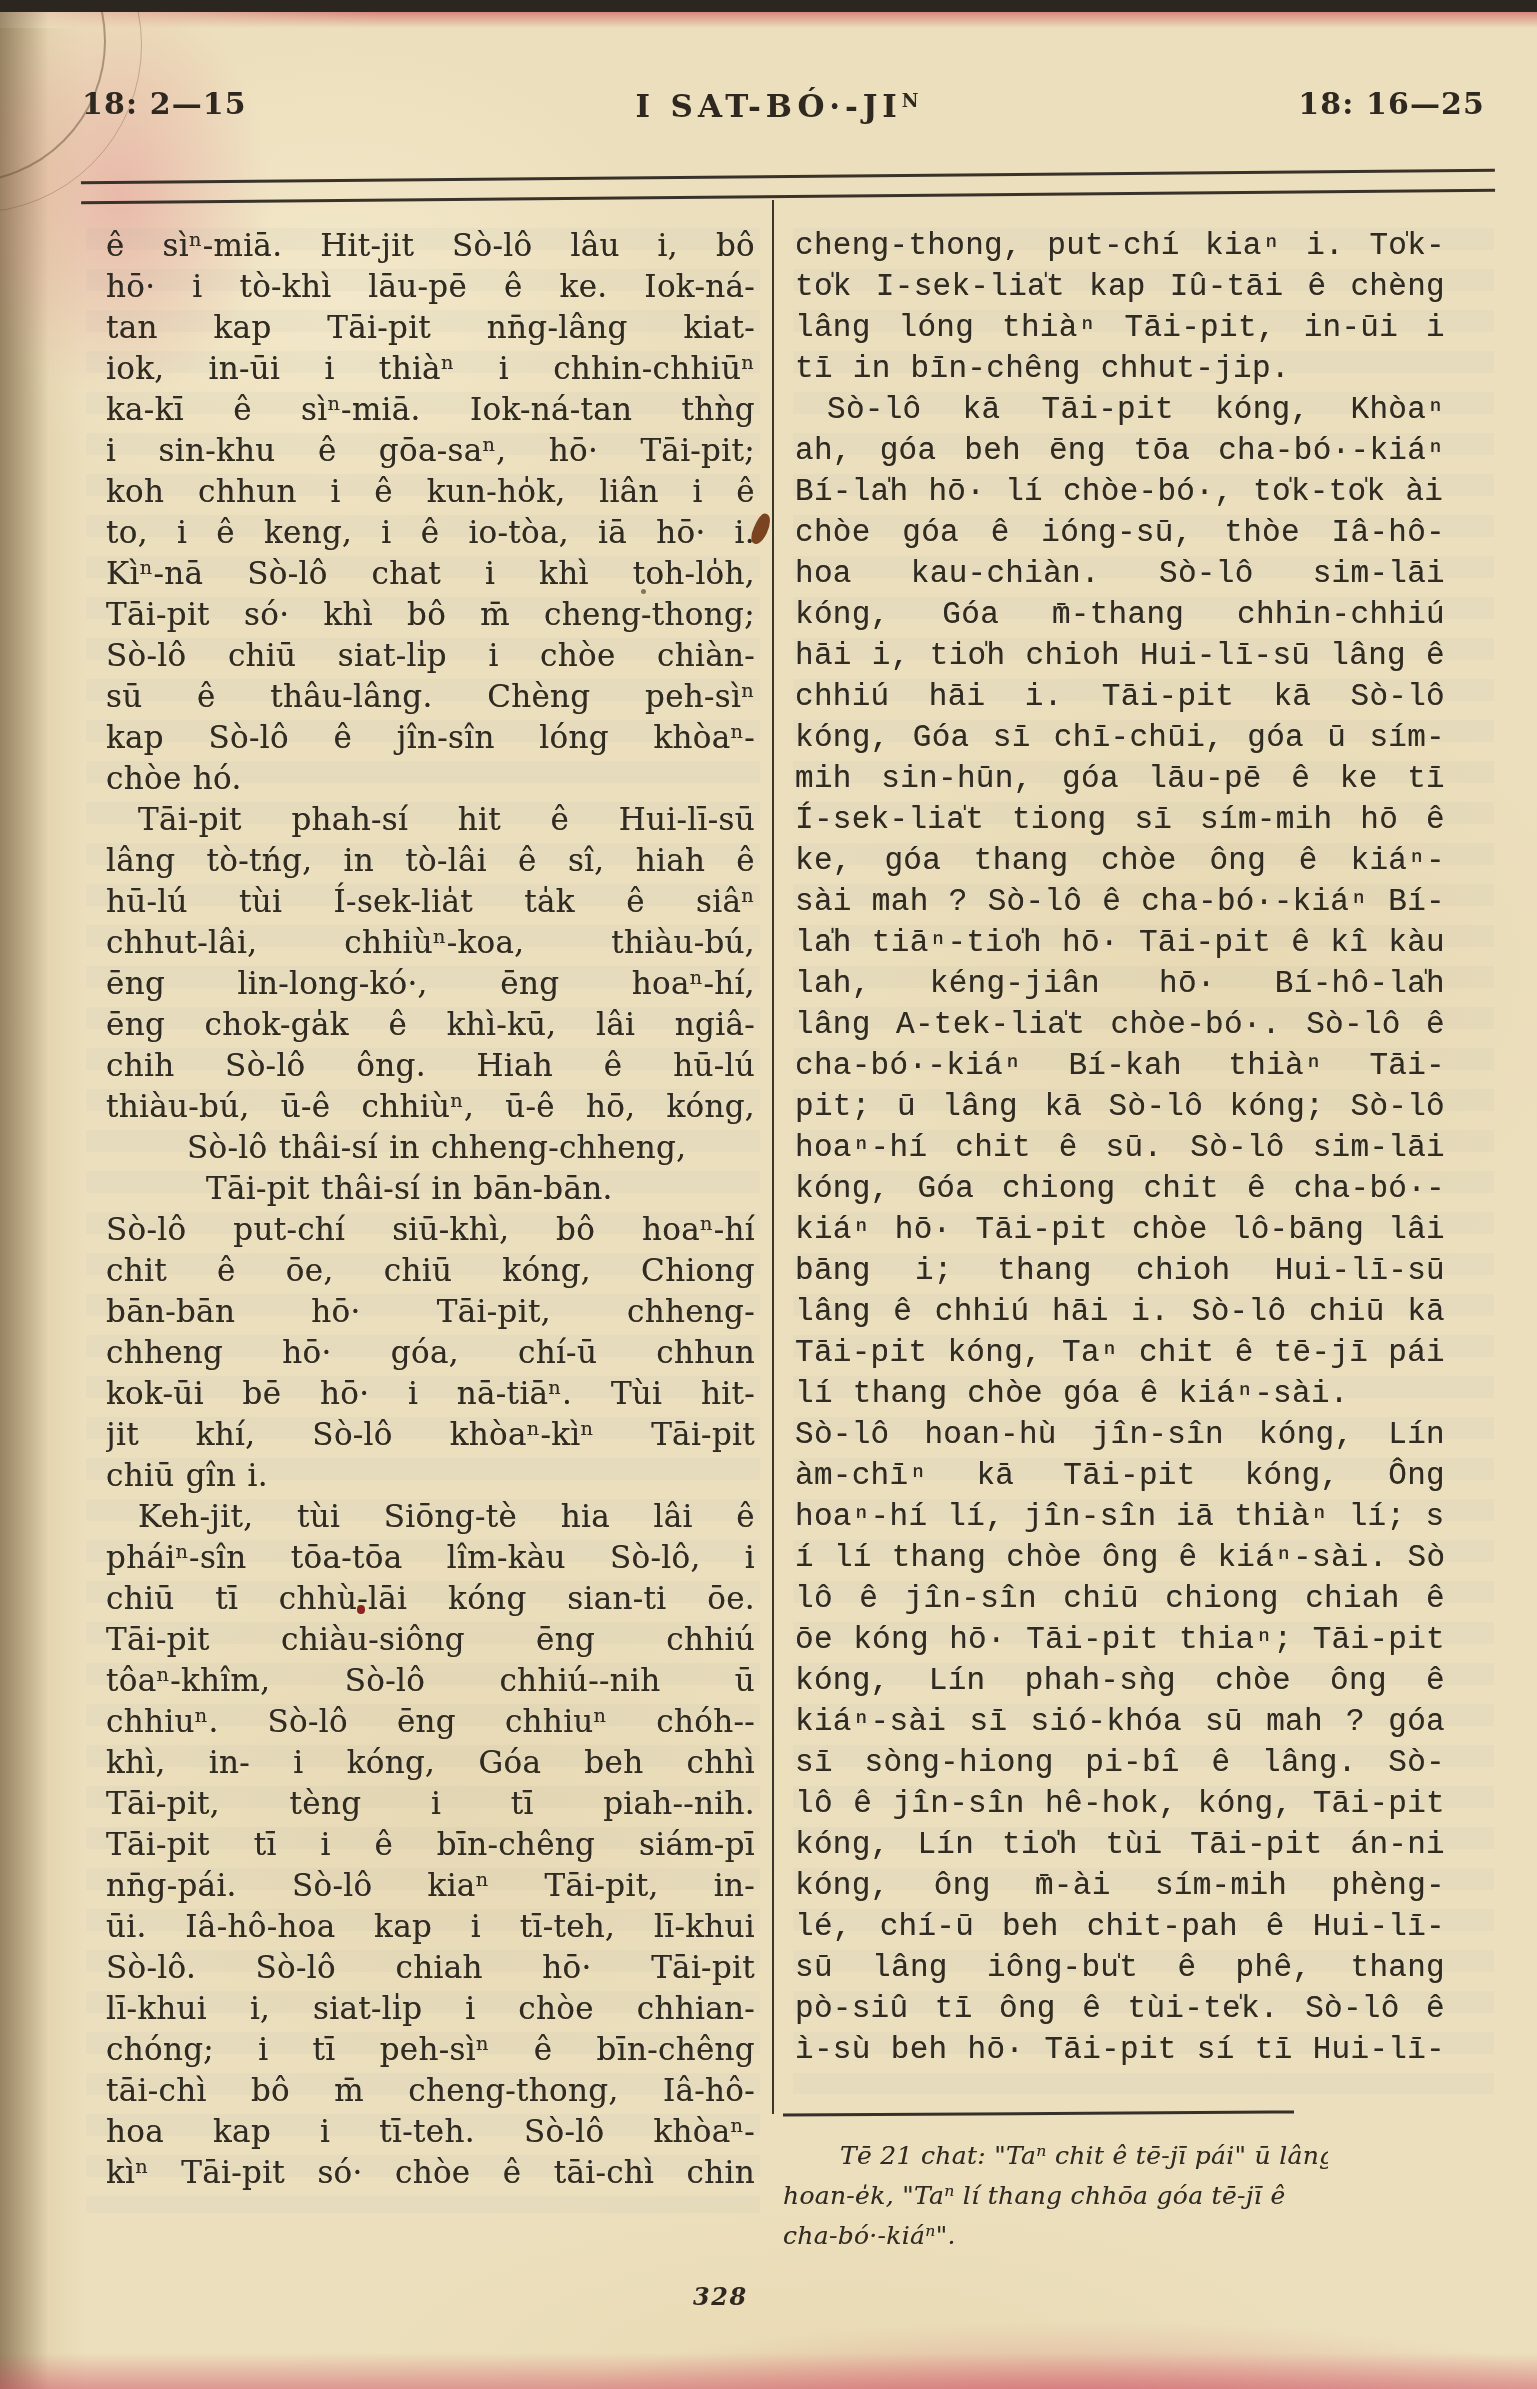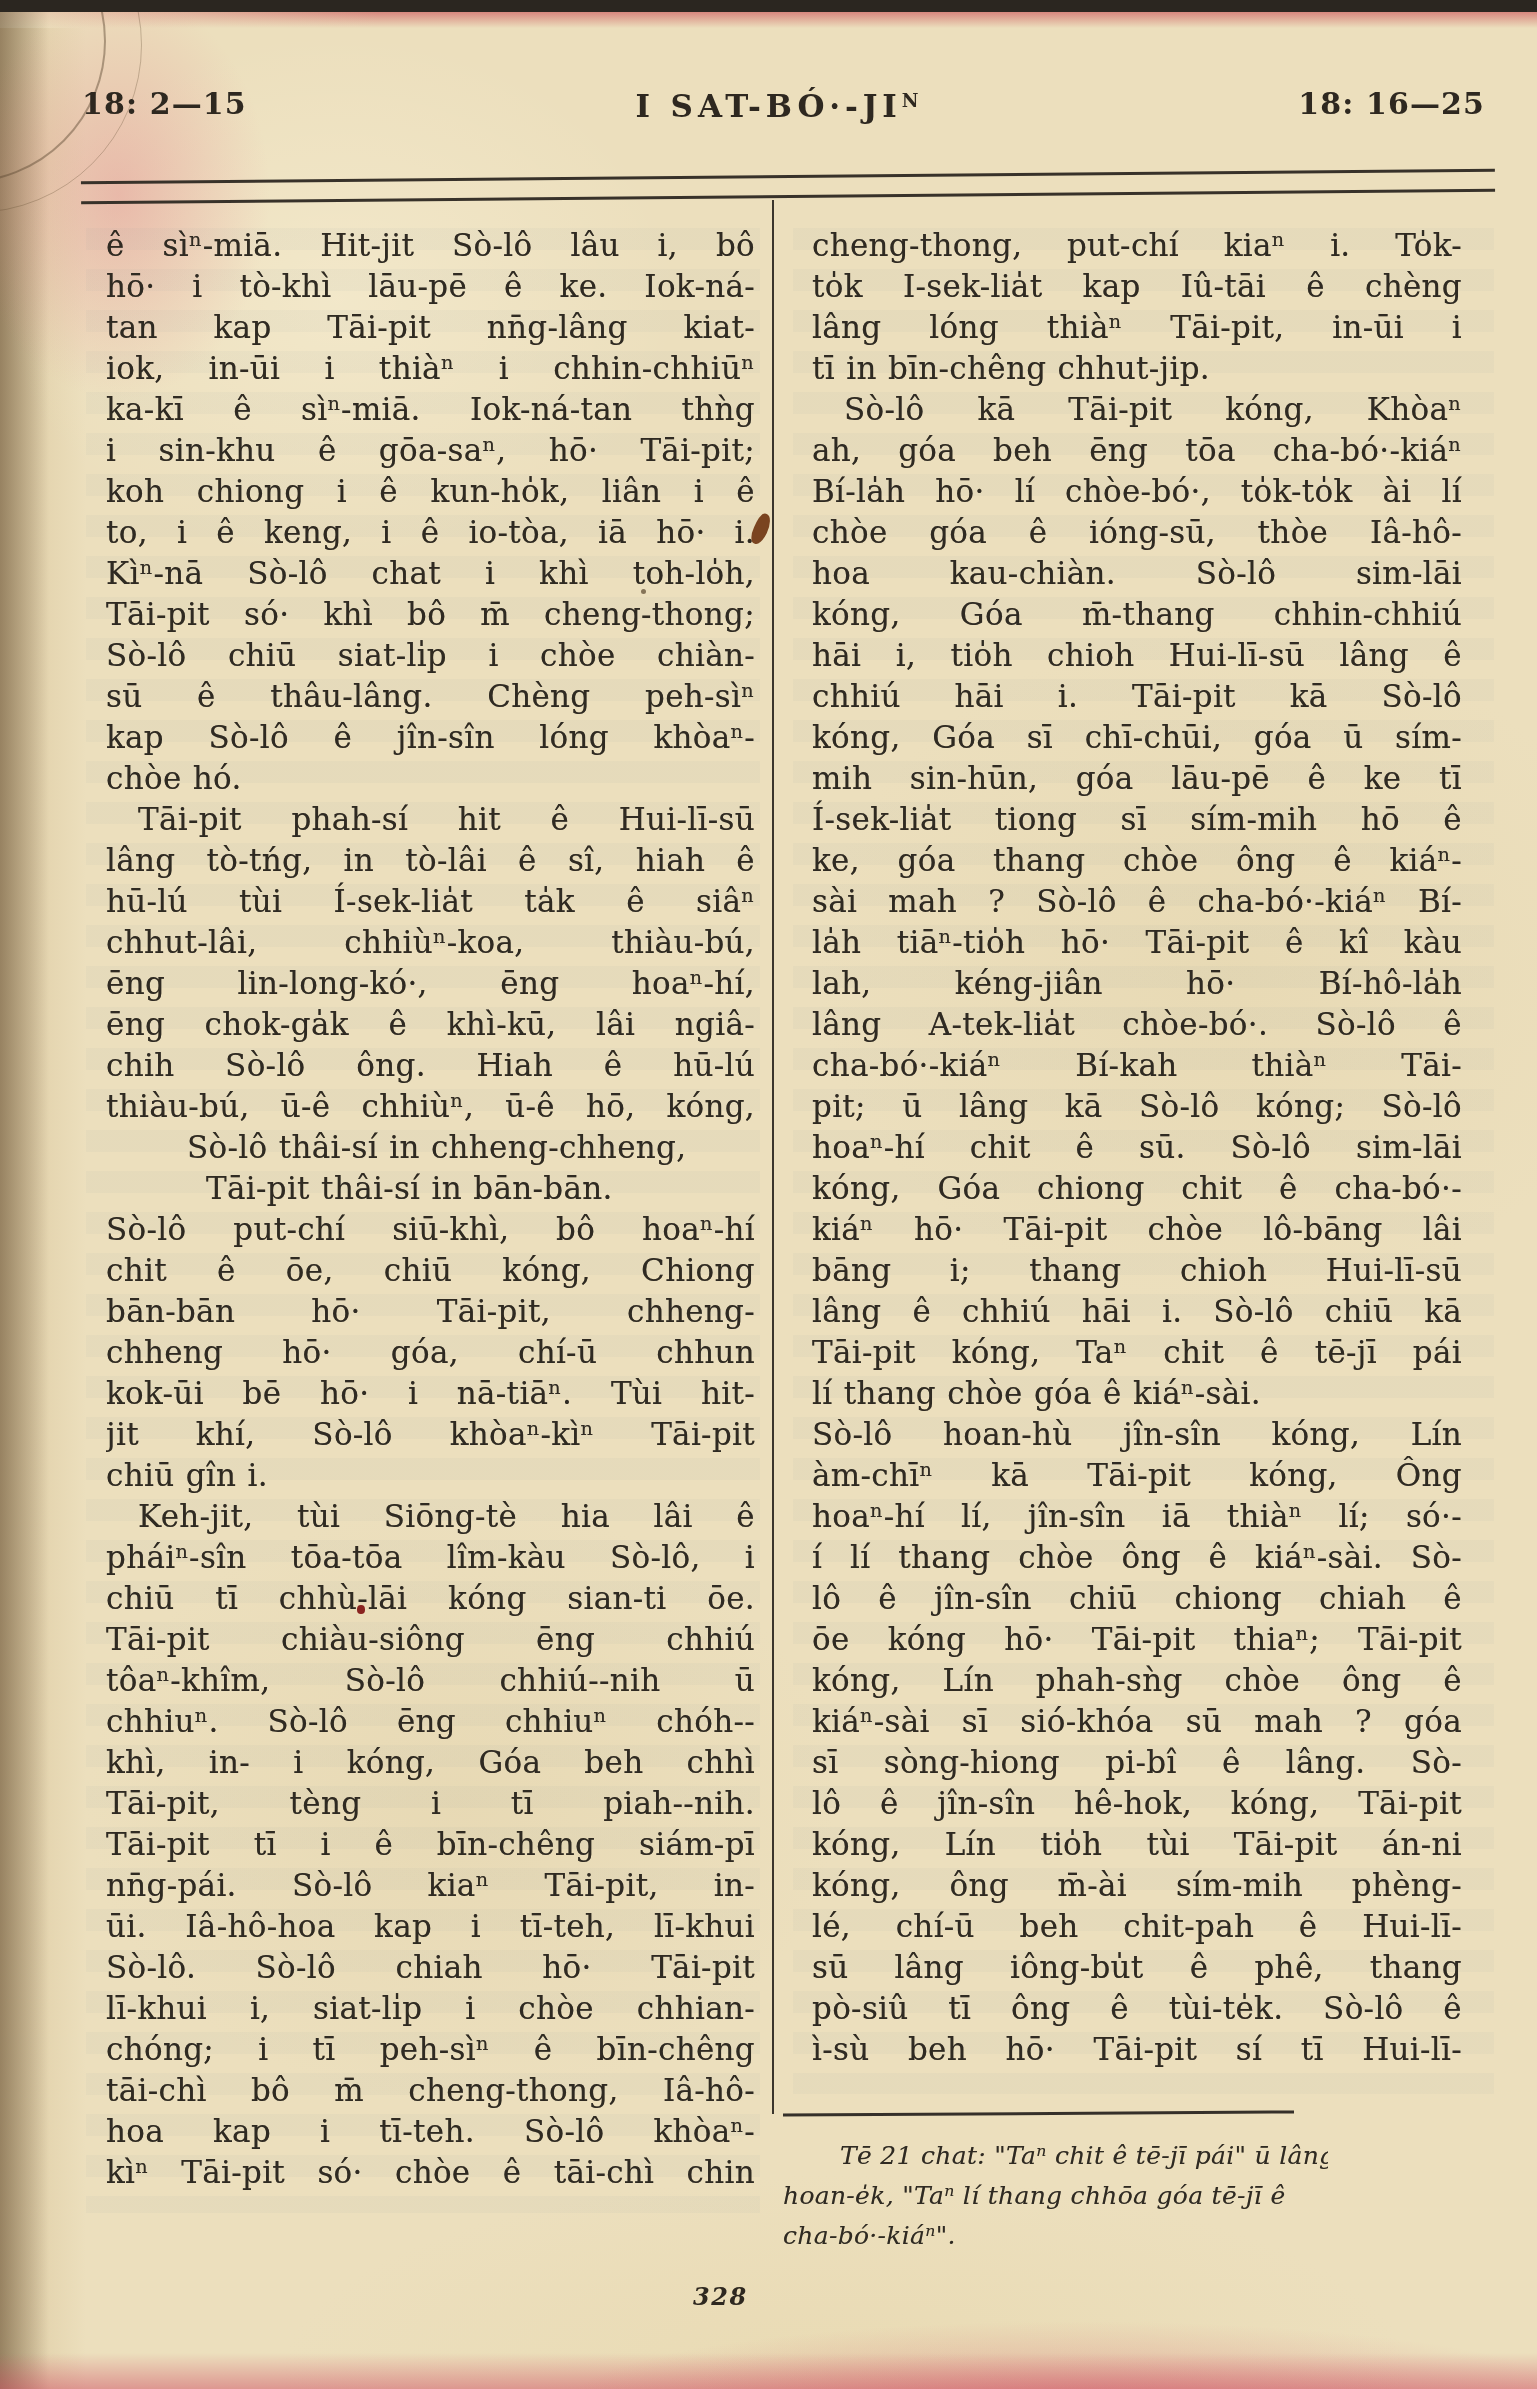--- a/index.html
+++ b/index.html
@@ -43,21 +43,21 @@
   .hdr-title{position:absolute;top:76px;left:777px;transform:translateX(-50%);z-index:2;
     font-weight:700;font-size:31px;letter-spacing:4.9px;color:#2e2820;}
   .hdr-title sup{font-size:18.3px;letter-spacing:0;vertical-align:9.7px;}
   .dblrule{position:absolute;left:81px;top:163px;width:1414px;height:17.3px;z-index:2;
     border-top:3.8px solid #38322a;border-bottom:3.8px solid #38322a;transform:rotate(-0.5deg);}
   .divider{position:absolute;left:772px;top:188px;width:2.2px;height:1914px;background:#3b352c;z-index:2;}
   
   .col{position:absolute;top:213px;z-index:2;font-size:31px;line-height:41px;
     letter-spacing:0.3px;word-spacing:1.1px;}
   .col-left{left:106px;width:649px;}
-  .col-right{left:812px;width:650px;}
+  .col-right{left:795px;width:650px;font-family:Liberation Mono, monospace;}
   .line{position:relative;height:41px;overflow:hidden;white-space:nowrap;
     text-align:justify;text-align-last:justify;
     text-shadow:0 0 0.5px rgba(47,42,34,0.45);}
   .line.nj{text-align-last:left;}
   .line.ind1{text-indent:32px;}
   .line.ind2{padding-left:81px;text-align-last:left;}
   .line.ind3{padding-left:100px;text-align-last:left;}
   
   .fnrule{position:absolute;left:783px;top:2100px;width:511px;height:3.2px;background:#35302a;
     transform:rotate(-0.35deg);z-index:2;}
@@ -96,21 +96,21 @@
   <div class="dblrule"></div>
   <div class="divider"></div>
 
   <div id="col-left" class="col col-left">
       <div class="line">ê sìⁿ-miā. Hit-jit Sò-lô lâu i, bô</div>
       <div class="line">hō· i tò-khì lāu-pē ê ke. Iok-ná-</div>
       <div class="line">tan kap Tāi-pit nn̄g-lâng kiat-</div>
       <div class="line">iok, in-ūi i thiàⁿ i chhin-chhiūⁿ</div>
       <div class="line">ka-kī ê sìⁿ-miā. Iok-ná-tan thǹg</div>
       <div class="line">i sin-khu ê gōa-saⁿ, hō· Tāi-pit;</div>
-      <div class="line">koh chiong i ê kun-ho̍k, liân i ê</div>
+      <div class="line">koh chhun i ê kun-ho̍k, liân i ê</div>
       <div class="line">to, i ê keng, i ê io-tòa, iā hō· i.</div>
       <div class="line">Kìⁿ-nā Sò-lô chat i khì toh-lo̍h,</div>
       <div class="line">Tāi-pit só· khì bô m̄ cheng-thong;</div>
       <div class="line">Sò-lô chiū siat-li̍p i chòe chiàn-</div>
       <div class="line">sū ê thâu-lâng. Chèng peh-sìⁿ</div>
       <div class="line">kap Sò-lô ê jîn-sîn lóng khòaⁿ-</div>
       <div class="line nj">chòe hó.</div>
       <div class="line ind1">Tāi-pit phah-sí hit ê Hui-lī-sū</div>
       <div class="line">lâng tò-tńg, in tò-lâi ê sî, hiah ê</div>
       <div class="line">hū-lú tùi Í-sek-lia̍t ta̍k ê siâⁿ</div>

